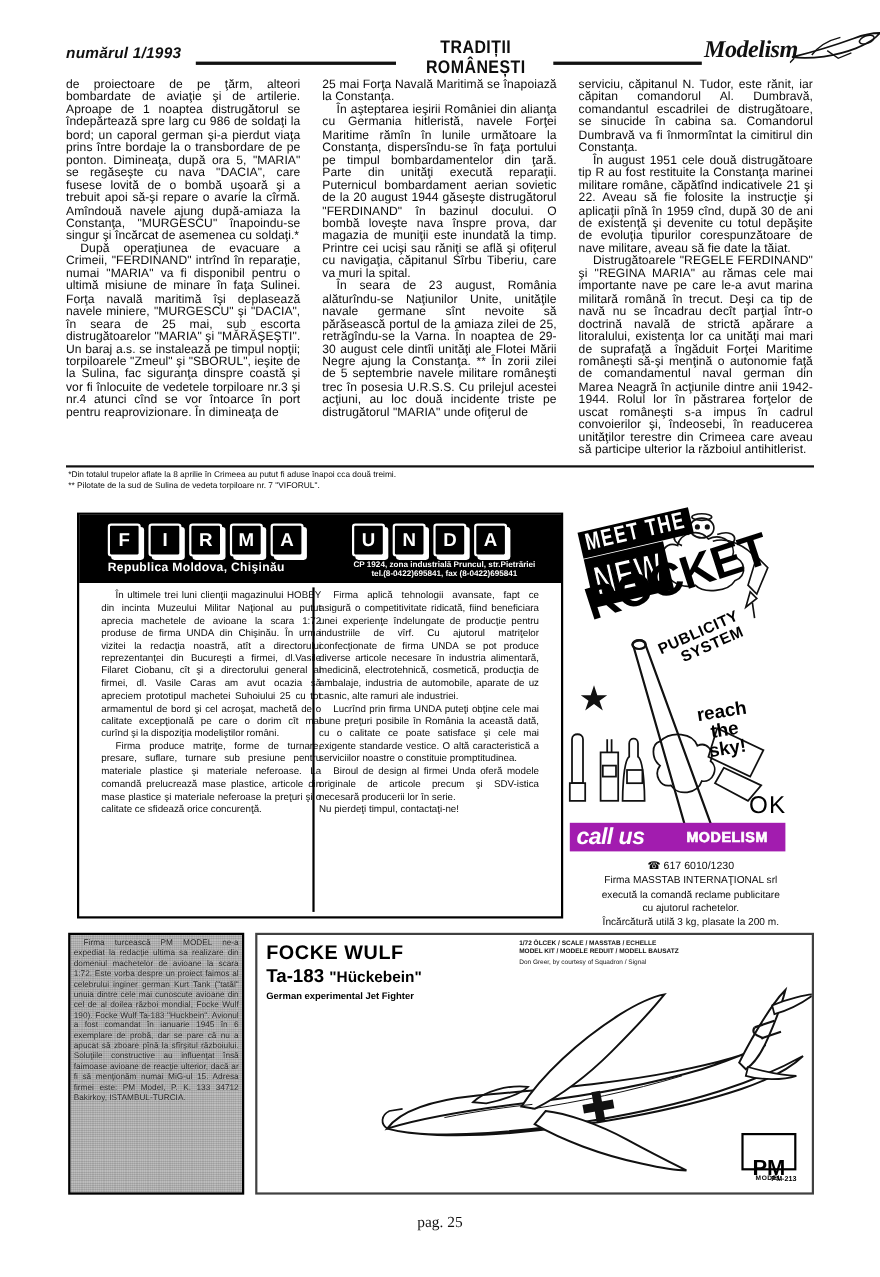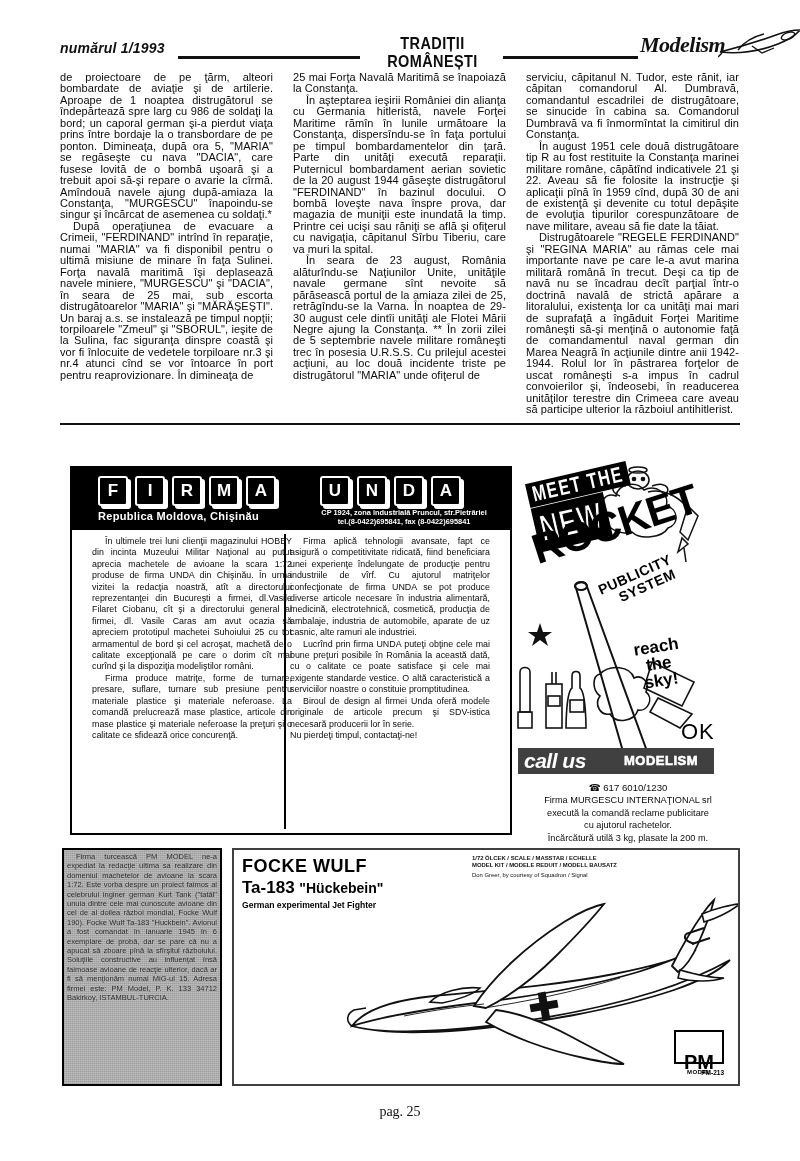--- a/index.html
+++ b/index.html
@@ -81,21 +81,21 @@
   .rk-rocket{position:absolute;left:10px;top:62px;transform:rotate(-18deg);
     font-size:42px;font-weight:bold;color:#000;letter-spacing:-1px;
     transform-origin:left top;}
   .rk-pub{position:absolute;left:80px;top:118px;transform:rotate(-24deg);
     font-size:14px;font-weight:bold;line-height:15px;color:#000;
     transform-origin:left top;letter-spacing:.5px;}
   .rk-reach{position:absolute;left:120px;top:172px;transform:rotate(-9deg);
     font-size:17px;font-weight:bold;line-height:17px;color:#000;text-align:center;}
   .rk-ok{position:absolute;left:165px;top:253px;font-size:22px;font-weight:normal;
     letter-spacing:1px;color:#000;}
-  .rk-callus{position:absolute;left:2px;top:282px;width:196px;height:26px;background:#404040;}
+  .rk-callus{position:absolute;left:2px;top:282px;width:196px;height:26px;background:#a21caf;}
   .rk-callus span{position:absolute;left:6px;top:1px;color:#fff;font-size:21px;
     font-weight:bold;letter-spacing:-.5px;font-style:italic;}
   .rk-modelism{position:absolute;left:106px;top:5px;color:#fff;font-size:13px;
     font-weight:bold;letter-spacing:.5px;-webkit-text-stroke:.6px #fff;}
   .rk-foot{position:absolute;left:0;top:316px;width:224px;text-align:center;
     font-size:9.2px;line-height:12.4px;color:#0b0b0b;}
   .rk-phone{font-size:9.6px;font-weight:500;}
 
   
   .pmtext{position:absolute;left:62px;top:848px;width:160px;height:238px;
@@ -165,20 +165,24 @@
       <p class="ind">În seara de 23 august, România alăturîndu-se Naţiunilor Unite, unităţile navale germane sînt nevoite să părăsească portul de la amiaza zilei de 25, retrăgîndu-se la Varna. În noaptea de 29-30 august cele dintîi unităţi ale Flotei Mării Negre ajung la Constanţa. ** În zorii zilei de 5 septembrie navele militare româneşti trec în posesia U.R.S.S. Cu prilejul acestei acţiuni, au loc două incidente triste pe distrugătorul "MARIA" unde ofiţerul de</p>
     </div>
     <div class="col c3">
       <p>serviciu, căpitanul N. Tudor, este rănit, iar căpitan comandorul Al. Dumbravă, comandantul escadrilei de distrugătoare, se sinucide în cabina sa. Comandorul Dumbravă va fi înmormîntat la cimitirul din Constanţa.</p>
       <p class="ind">În august 1951 cele două distrugătoare tip R au fost restituite la Constanţa marinei militare române, căpătînd indicativele 21 şi 22. Aveau să fie folosite la instrucţie şi aplicaţii pînă în 1959 cînd, după 30 de ani de existenţă şi devenite cu totul depăşite de evoluţia tipurilor corespunzătoare de nave militare, aveau să fie date la tăiat.</p>
       <p class="ind">Distrugătoarele "REGELE FERDINAND" şi "REGINA MARIA" au rămas cele mai importante nave pe care le-a avut marina militară română în trecut. Deşi ca tip de navă nu se încadrau decît parţial într-o doctrină navală de strictă apărare a litoralului, existenţa lor ca unităţi mai mari de suprafaţă a îngăduit Forţei Maritime româneşti să-şi menţină o autonomie faţă de comandamentul naval german din Marea Neagră în acţiunile dintre anii 1942-1944. Rolul lor în păstrarea forţelor de uscat româneşti s-a impus în cadrul convoierilor şi, îndeosebi, în readucerea unităţilor terestre din Crimeea care aveau să participe ulterior la războiul antihitlerist.</p>
     </div>
   </div>
 
   <div class="fn-rule"></div>
+  <div class="fn">
+    <div>*Din totalul trupelor aflate la 8 aprilie în Crimeea au putut fi aduse înapoi cca două treimi.</div>
+    <div>** Pilotate de la sud de Sulina de vedeta torpiloare nr. 7 "VIFORUL".</div>
+  </div>
 
   <div class="unda">
     <div class="unda-head">
       <div class="keys">
         <div class="key">F</div>
         <div class="key">I</div>
         <div class="key">R</div>
         <div class="key">M</div>
         <div class="key">A</div>
       </div>
@@ -267,21 +271,21 @@
     <div class="rk-reach">reach<br>the<br>sky!</div>
     <div class="rk-ok">OK</div>
 
     <div class="rk-callus">
       <span>call us</span>
       <div class="rk-modelism">MODELISM</div>
     </div>
 
     <div class="rk-foot">
       <div class="rk-phone">☎ 617 6010/1230</div>
-      <div>Firma MURGESCU INTERNAŢIONAL srl</div>
+      <div>Firma MASSTAB INTERNAŢIONAL srl</div>
       <div>execută la comandă reclame publicitare</div>
       <div>cu ajutorul rachetelor.</div>
       <div>Încărcătură utilă 3 kg, plasate la 200 m.</div>
     </div>
   </div>
 
   <div class="pmtext">
     <div class="noise"></div>
     <p>Firma turcească PM MODEL ne-a expediat la redacţie ultima sa realizare din domeniul machetelor de avioane la scara 1:72. Este vorba despre un proiect faimos al celebrului inginer german Kurt Tank ("tatăl" unuia dintre cele mai cunoscute avioane din cel de al doilea război mondial, Focke Wulf 190). Focke Wulf Ta-183 "Huckbein". Avionul a fost comandat în ianuarie 1945 în 6 exemplare de probă, dar se pare că nu a apucat să zboare pînă la sfîrşitul războiului. Soluţiile constructive au influenţat însă faimoase avioane de reacţie ulterior, dacă ar fi să menţionăm numai MiG-ul 15. Adresa firmei este: PM Model, P. K. 133 34712 Bakirkoy, ISTAMBUL-TURCIA.</p>
   </div>

